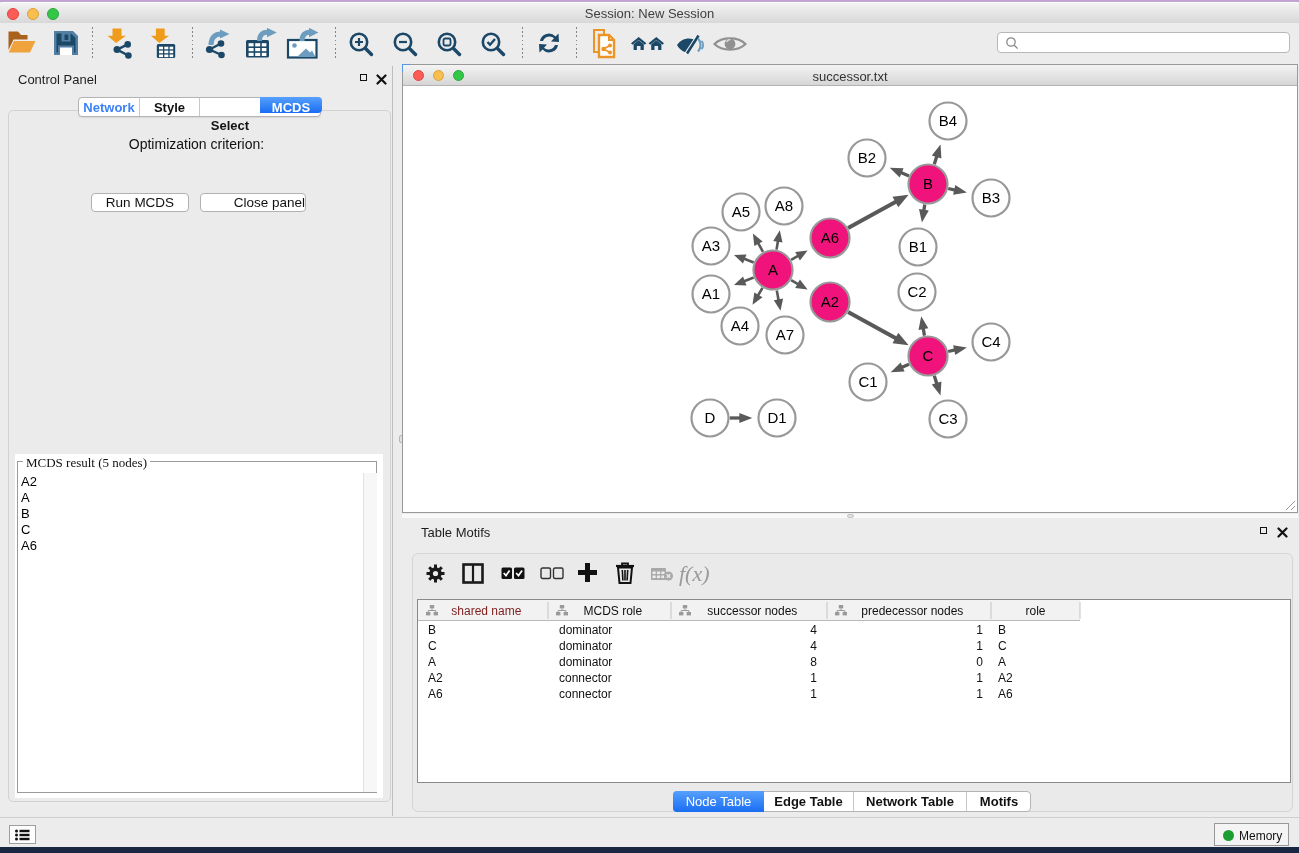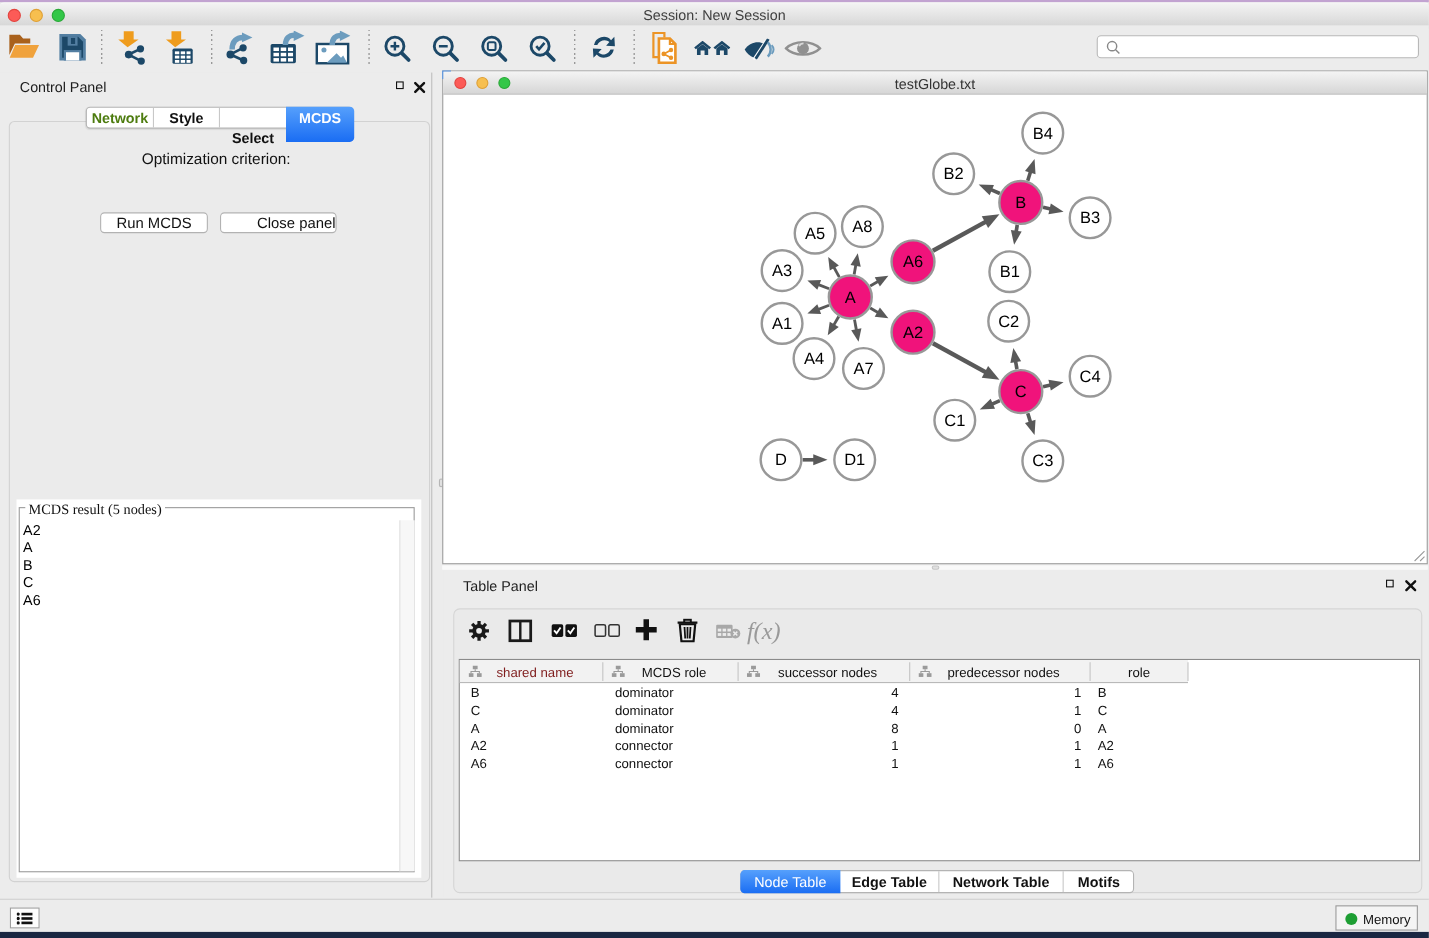--- a/index.html
+++ b/index.html
@@ -167,45 +167,45 @@
 <div class="abs" style="left:0;top:66px;width:393px;height:750px;background:#ececec;border-right:1px solid #bdbdbd;">
   <div class="abs" style="left:18px;top:6px;font-size:13px;color:#1d1d1d;">Control Panel</div>
   <div class="abs" style="left:360px;top:8px;width:7px;height:7px;border:1.5px solid #111;"></div>
   <svg class="abs" style="left:376px;top:8px" width="11" height="11" viewBox="0 0 11 11">
       <path d="M1.5 1.5 L9.5 9.5 M9.5 1.5 L1.5 9.5" stroke="#111" stroke-width="2.2" stroke-linecap="round"></path>
     </svg>
 
   <div class="abs" style="left:8px;top:44px;width:383px;height:692px;border:1px solid #d2d2d2;border-radius:5px;background:#ebebeb;"></div>
 
   <div class="abs" style="left:78px;top:31px;width:243px;height:20px;background:#fff;border:1px solid #b4b4b4;border-radius:4px;box-shadow:0 0.5px 1px rgba(0,0,0,0.08);">
-    <div class="abs" style="left:0;top:0;width:61px;height:18px;border-right:1px solid #c8c8c8;text-align:center;font-size:13px;font-weight:700;color:#4d7c0f;padding-top:2px;">Network</div>
+    <div class="abs" style="left:0;top:0;width:61px;height:18px;border-right:1px solid #c8c8c8;text-align:center;font-size:13px;font-weight:700;color:#3b82f6;padding-top:2px;">Network</div>
     <div class="abs" style="left:61px;top:0;width:60px;height:18px;border-right:1px solid #c8c8c8;text-align:center;font-size:13px;font-weight:700;color:#111;padding-top:2px;">Style</div>
     <div class="abs" style="left:121px;top:0;width:60px;height:18px;text-align:center;font-size:13px;font-weight:700;color:#111;padding-top:20px;">Select</div>
-    <div class="abs" style="left:181px;top:-1px;width:62px;height:32px;background:linear-gradient(#56a0fc,#1a6df3);border-radius:0 4px 4px 0;text-align:center;font-size:13px;font-weight:700;color:#fff;padding-top:3px;">MCDS</div>
+    <div class="abs" style="left:181px;top:-1px;width:62px;height:16px;background:linear-gradient(#56a0fc,#1a6df3);border-radius:0 4px 4px 0;text-align:center;font-size:13px;font-weight:700;color:#fff;padding-top:3px;">MCDS</div>
   </div>
   <div class="abs" style="left:0px;top:70px;width:393px;text-align:center;font-size:14px;color:#111;">Optimization criterion:</div>
 
 
   <div class="abs" style="left:91px;top:127px;width:98px;height:19px;background:#fff;border:1px solid #b2b2b2;border-radius:4px;text-align:center;font-size:13.5px;color:#111;padding-top:1px;">Run MCDS</div>
   <div class="abs" style="left:200px;top:127px;width:106px;height:19px;background:#fff;border:1px solid #b2b2b2;border-radius:4px;text-align:right;font-size:13.5px;color:#111;padding-top:1px;">Close panel</div>
 
   <div class="abs" style="left:15px;top:388px;width:368px;height:344px;background:#fff;">
     <div class="abs" style="left:2px;top:7px;width:360px;height:332px;border:1px solid #9b9b9b;"></div>
     <div class="abs" style="left:8px;top:1px;background:#fff;font-size:13px;color:#111;padding:0 3px;font-family:Liberation Serif, serif;">MCDS result (5 nodes)</div>
     <div class="abs" style="left:348px;top:19px;width:14px;height:319px;background:#f7f7f7;border-left:1px solid #e2e2e2;"></div>
     <div class="abs" style="left:6px;top:20px;font-size:13px;color:#000;line-height:16px;">A2<br>A<br>B<br>C<br>A6</div>
   </div>
 </div>
 <div class="abs" style="left:398.5px;top:435px;width:4.5px;height:8px;background:#e0e0e0;border:1px solid #b5b5b5;border-radius:2px;"></div>
 <div class="abs" style="left:402px;top:64px;width:896px;height:449px;background:#fff;border:1px solid #999;">
   <div class="abs" style="left:0;top:0;width:894px;height:21px;background:linear-gradient(#f4f4f4,#d6d6d6);border-bottom:1px solid #b2b2b2;">
     <div class="abs" style="left:10px;top:5px;width:11px;height:11px;border-radius:50%;background:#fc5b57;border:0.5px solid #e2443f;"></div>
     <div class="abs" style="left:30px;top:5px;width:11px;height:11px;border-radius:50%;background:#f7bf4f;border:0.5px solid #dfa036;"></div>
     <div class="abs" style="left:50px;top:5px;width:11px;height:11px;border-radius:50%;background:#33c748;border:0.5px solid #2aa838;"></div>
-    <div style="text-align:center;font-size:13px;color:#333;padding-top:4px;">testGlobe.txt</div>
+    <div style="text-align:center;font-size:13px;color:#333;padding-top:4px;">successor.txt</div>
   </div>
   <svg class="abs" style="left:0;top:22px" width="894" height="425" viewBox="0 0 894 425" font-family="Liberation Sans, sans-serif">
 <line x1="360.0" y1="164.9" x2="354.5" y2="154.9" stroke="#595959" stroke-width="2.6"></line>
 <polygon points="349.9,146.6 359.6,154.4 351.3,159.0" fill="#595959"></polygon>
 <line x1="373.5" y1="162.6" x2="375.2" y2="152.7" stroke="#595959" stroke-width="2.6"></line>
 <polygon points="376.8,143.3 379.5,155.5 370.2,153.9" fill="#595959"></polygon>
 <line x1="350.7" y1="175.5" x2="339.9" y2="171.3" stroke="#595959" stroke-width="2.6"></line>
 <polygon points="331.0,167.9 343.5,167.6 340.0,176.5" fill="#595959"></polygon>
 <line x1="350.7" y1="190.5" x2="339.9" y2="194.7" stroke="#595959" stroke-width="2.6"></line>
 <polygon points="331.0,198.1 340.0,189.5 343.5,198.4" fill="#595959"></polygon>
@@ -283,21 +283,21 @@
 <text x="374" y="336" text-anchor="middle" font-size="15" fill="#000">D1</text>  
     </svg>
   <svg class="abs" style="left:-1px;top:-1px" width="8" height="8" viewBox="0 0 8 8">
       <path d="M0 8 V0 H8" fill="none" stroke="#5596e8" stroke-width="2"></path>
     </svg>
   <svg class="abs" style="right:1px;bottom:1px" width="12" height="12" viewBox="0 0 12 12">
       <path d="M11 2 L2 11 M11 7 L7 11" stroke="#9a9a9a" stroke-width="1"></path>
     </svg>
 </div>
 <div class="abs" style="left:403px;top:519px;width:896px;height:297px;background:#ececec;">
-  <div class="abs" style="left:18px;top:6px;font-size:13px;color:#1d1d1d;">Table Panel</div>
+  <div class="abs" style="left:18px;top:6px;font-size:13px;color:#1d1d1d;">Table Motifs</div>
   <div class="abs" style="left:857px;top:8px;width:7px;height:7px;border:1.5px solid #111;"></div>
   <svg class="abs" style="left:874px;top:8px" width="11" height="11" viewBox="0 0 11 11">
       <path d="M1.5 1.5 L9.5 9.5 M9.5 1.5 L1.5 9.5" stroke="#111" stroke-width="2.2" stroke-linecap="round"></path>
     </svg>
   <div class="abs" style="left:9px;top:34px;width:881px;height:259px;border:1px solid #d5d5d5;border-radius:6px;background:#eaeaea;"></div>
 
   <svg class="abs" style="left:22px;top:44px" width="21" height="21" viewBox="0 0 21 21">
     <g fill="#1a1a1a">
         <circle cx="10.5" cy="10.5" r="6.2"></circle>
     <g stroke="#1a1a1a" stroke-width="3">

